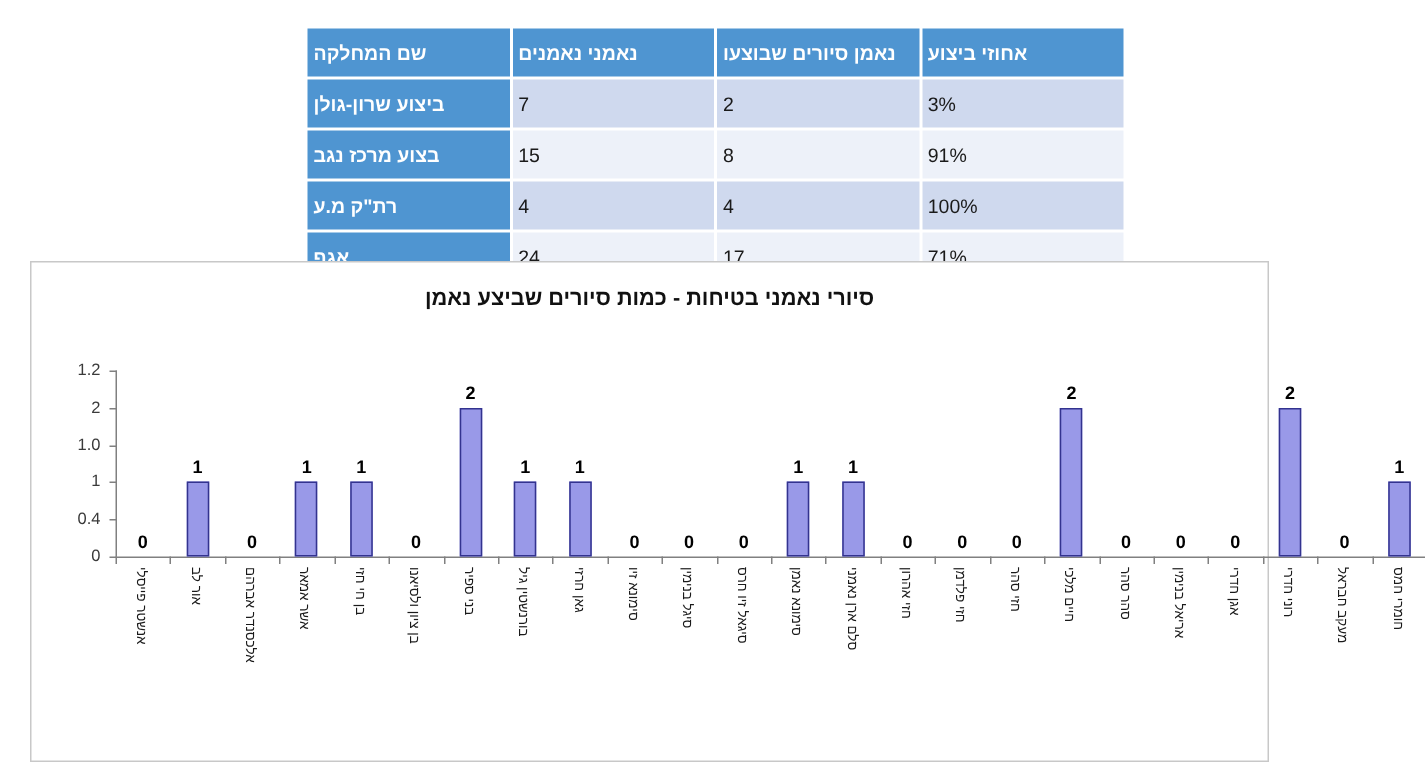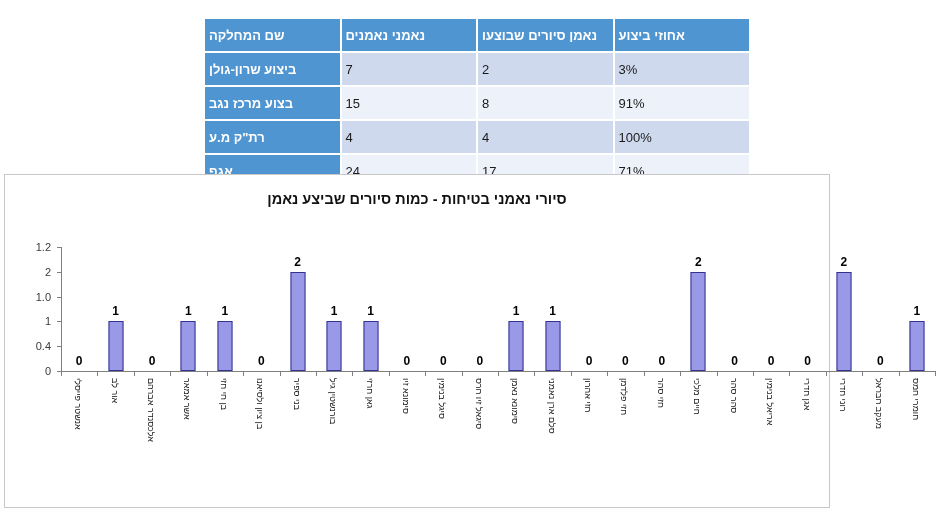--- a/index.html
+++ b/index.html
@@ -56,21 +56,21 @@
     font-weight: normal;
     font-size: 14px;
   }
   tr.alt td.num-cell {
     background: #EDF1F9;
   }
 
   
   .chart-panel {
     position: absolute;
-    left: 4px;
+    left: 20px;
     top: 174px;
     width: 826px;
     height: 334px;
     border: 1px solid #c8c8c8;
     background: #ffffff;
     box-sizing: border-box;
     direction: ltr;
     padding-left: 41px;
   }
   .chart-title {

